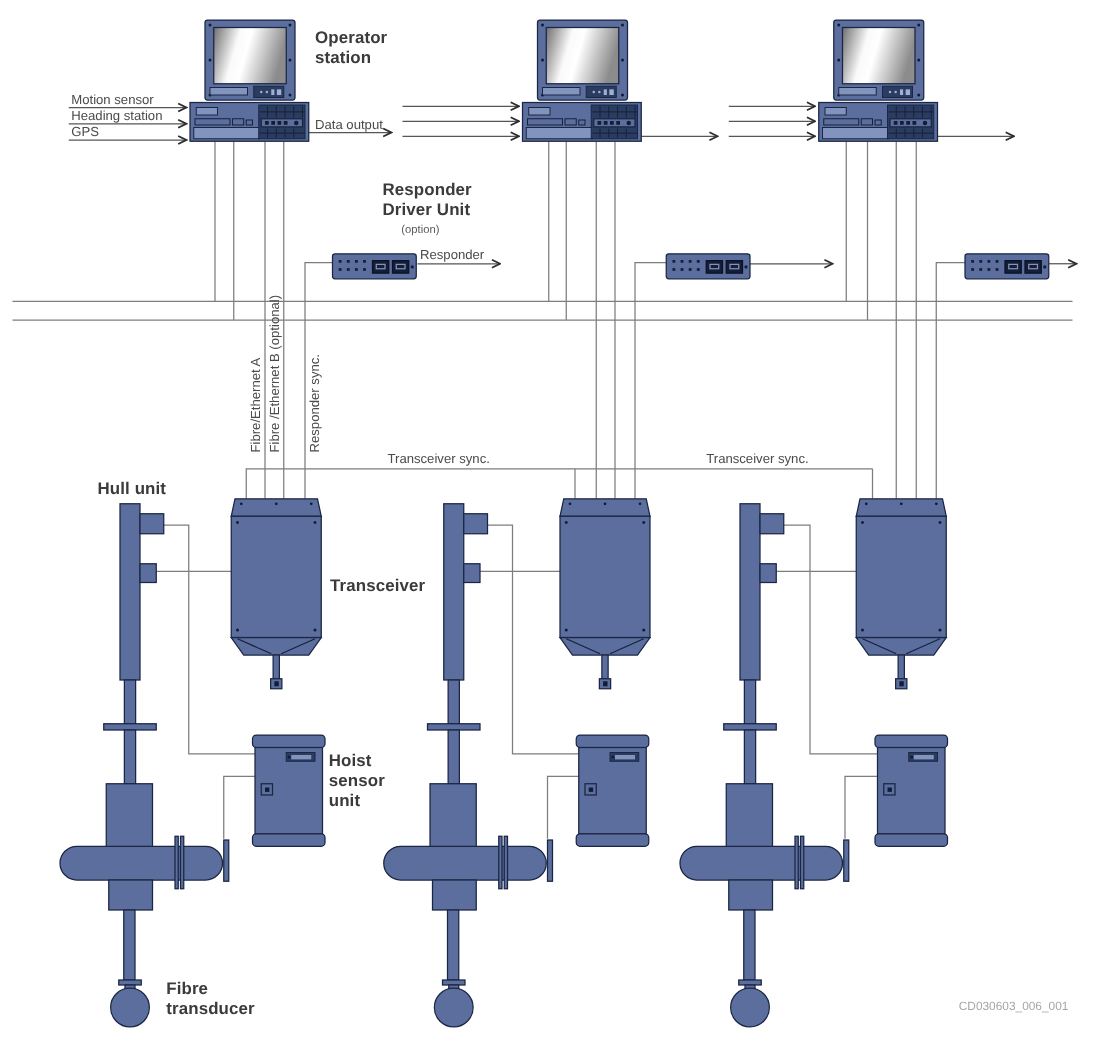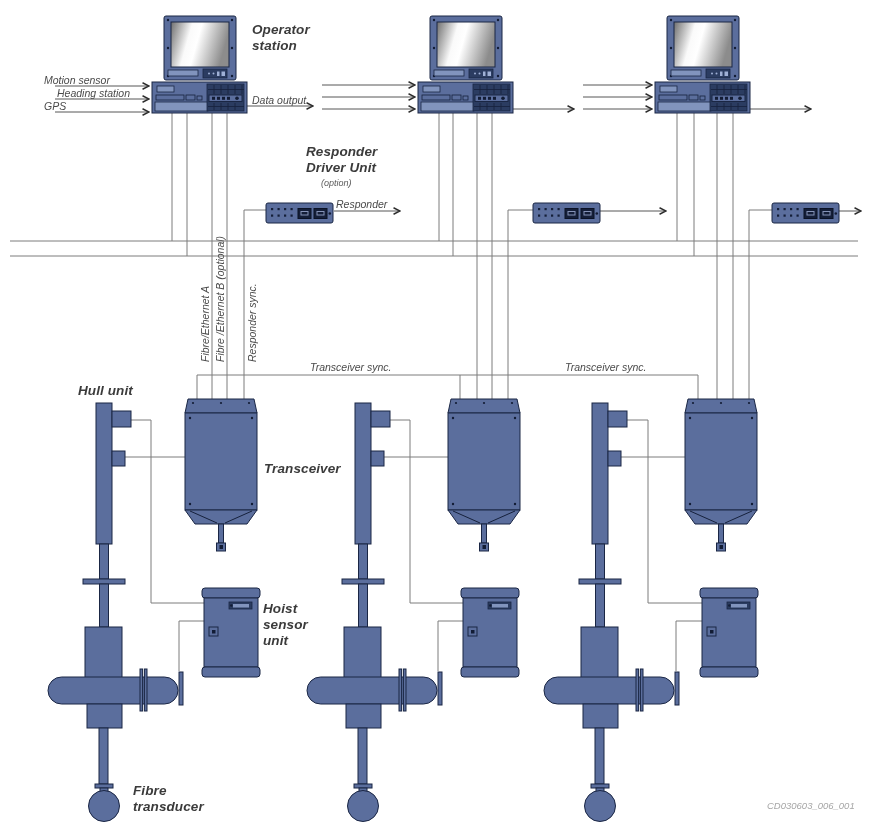--- a/index.html
+++ b/index.html
@@ -1,19 +1,18 @@
 <!DOCTYPE html>
 <html style="--device-blue: #5b6e9d; --device-blue-light: #8194bd; --device-dark: #1a2644; --panel-dark: #2b3c61; --wire-gray: #7d7d7d; --label-text: #3b3b3b; --muted-text: #4a4a4a; --figure-text: #a6a6a6;"><head>
 <meta charset="utf-8">
 <style>
   html,body{margin:0;padding:0;background:#fff;}
   .stage{
     position:relative;width:888px;height:834px;background:#fff;overflow:hidden;
     font-family:"Liberation Sans", sans-serif;
-    font-style:italic;
   }
   .stage svg{position:absolute;left:0;top:0;}
   .lbl{position:absolute;color:var(--label-text);white-space:pre-line;line-height:1.18;}
   .bold{font-size:13.5px;font-weight:700;letter-spacing:.1px;}
   .small{font-size:10.5px;color:var(--muted-text);white-space:nowrap;}
   .tiny{font-size:9px;color:#5a5a5a;white-space:nowrap;}
   .vlbl{position:absolute;font-size:10.5px;color:var(--muted-text);white-space:nowrap;
         transform:rotate(-90deg);transform-origin:0 0;}
   .fig{font-size:9.5px;color:var(--figure-text);white-space:nowrap;text-align:center;}
   
@@ -245,23 +244,23 @@
   <use href="#hull" x="355" y="403"></use>
   <use href="#hull" x="592" y="403"></use>
 
   <use href="#hoist" x="202" y="588"></use>
   <use href="#hoist" x="461" y="588"></use>
   <use href="#hoist" x="700" y="588"></use>
 </svg>
 
   <div class="lbl bold" style="left:252px;top:22px">Operator
 station</div>
-  <div class="lbl small" style="left:44px;top:74px">Motion sensor</div>
+  <div class="lbl small" style="left:57px;top:74px">Motion sensor</div>
   <div class="lbl small" style="left:57px;top:87px">Heading station</div>
-  <div class="lbl small" style="left:44px;top:100px">GPS</div>
+  <div class="lbl small" style="left:57px;top:100px">GPS</div>
   <div class="lbl small" style="left:252px;top:94px">Data output</div>
   <div class="lbl bold" style="left:306px;top:144px">Responder
 Driver Unit</div>
   <div class="lbl tiny" style="left:321px;top:178px">(option)</div>
   <div class="lbl small" style="left:336px;top:198px">Responder</div>
 
   <div class="vlbl" style="left:199px;top:362px">Fibre/Ethernet A</div>
   <div class="vlbl" style="left:214px;top:362px">Fibre /Ethernet B (optional)</div>
   <div class="vlbl" style="left:246px;top:362px">Responder sync.</div>
 

